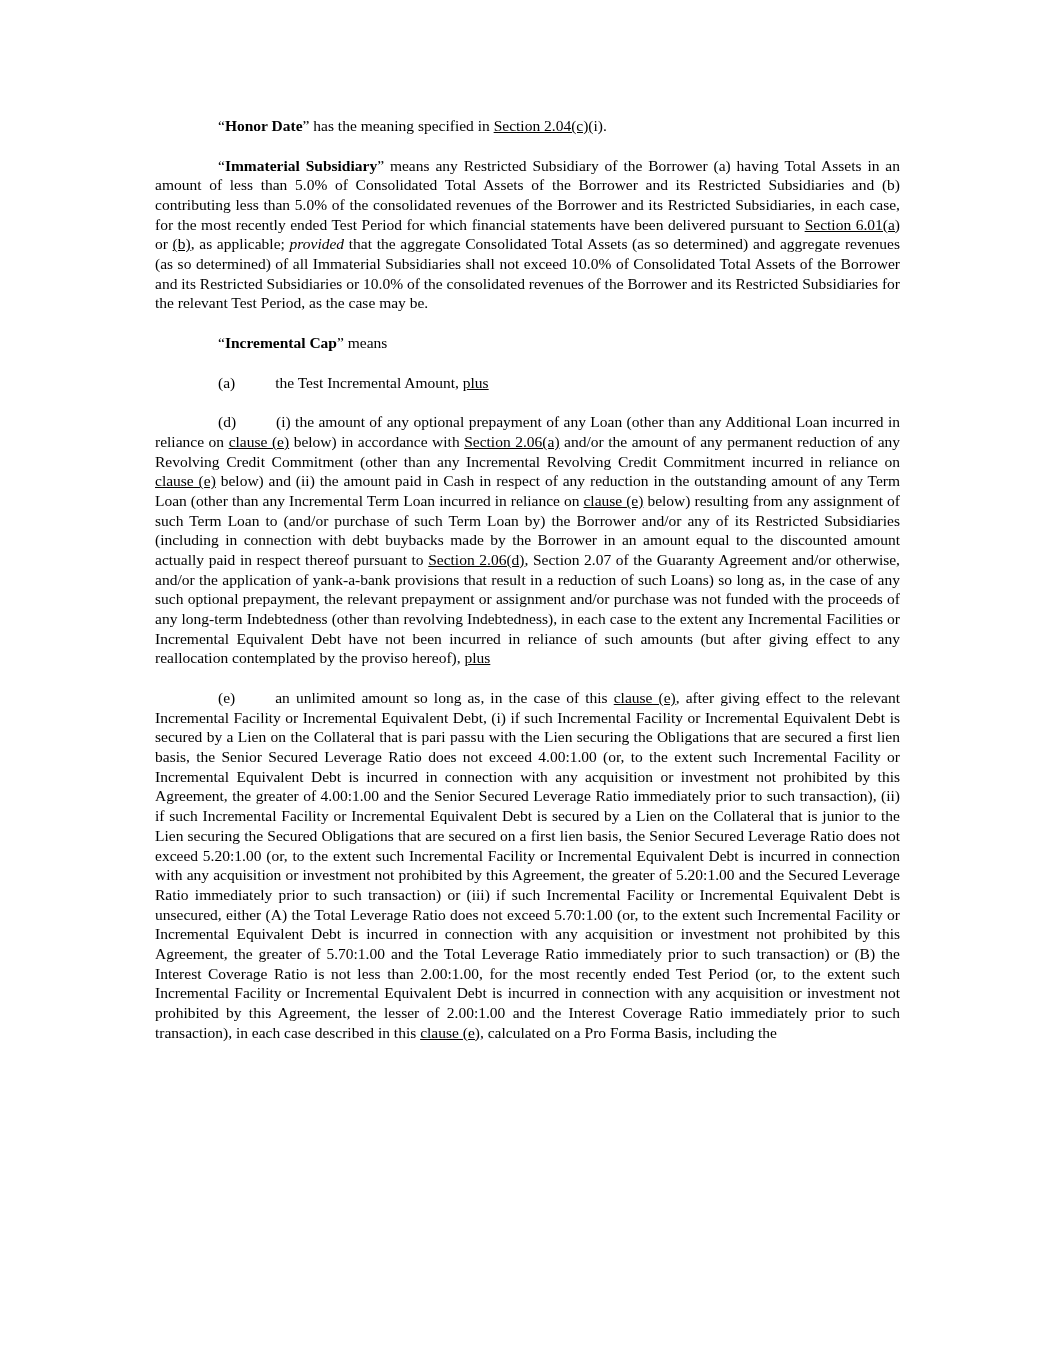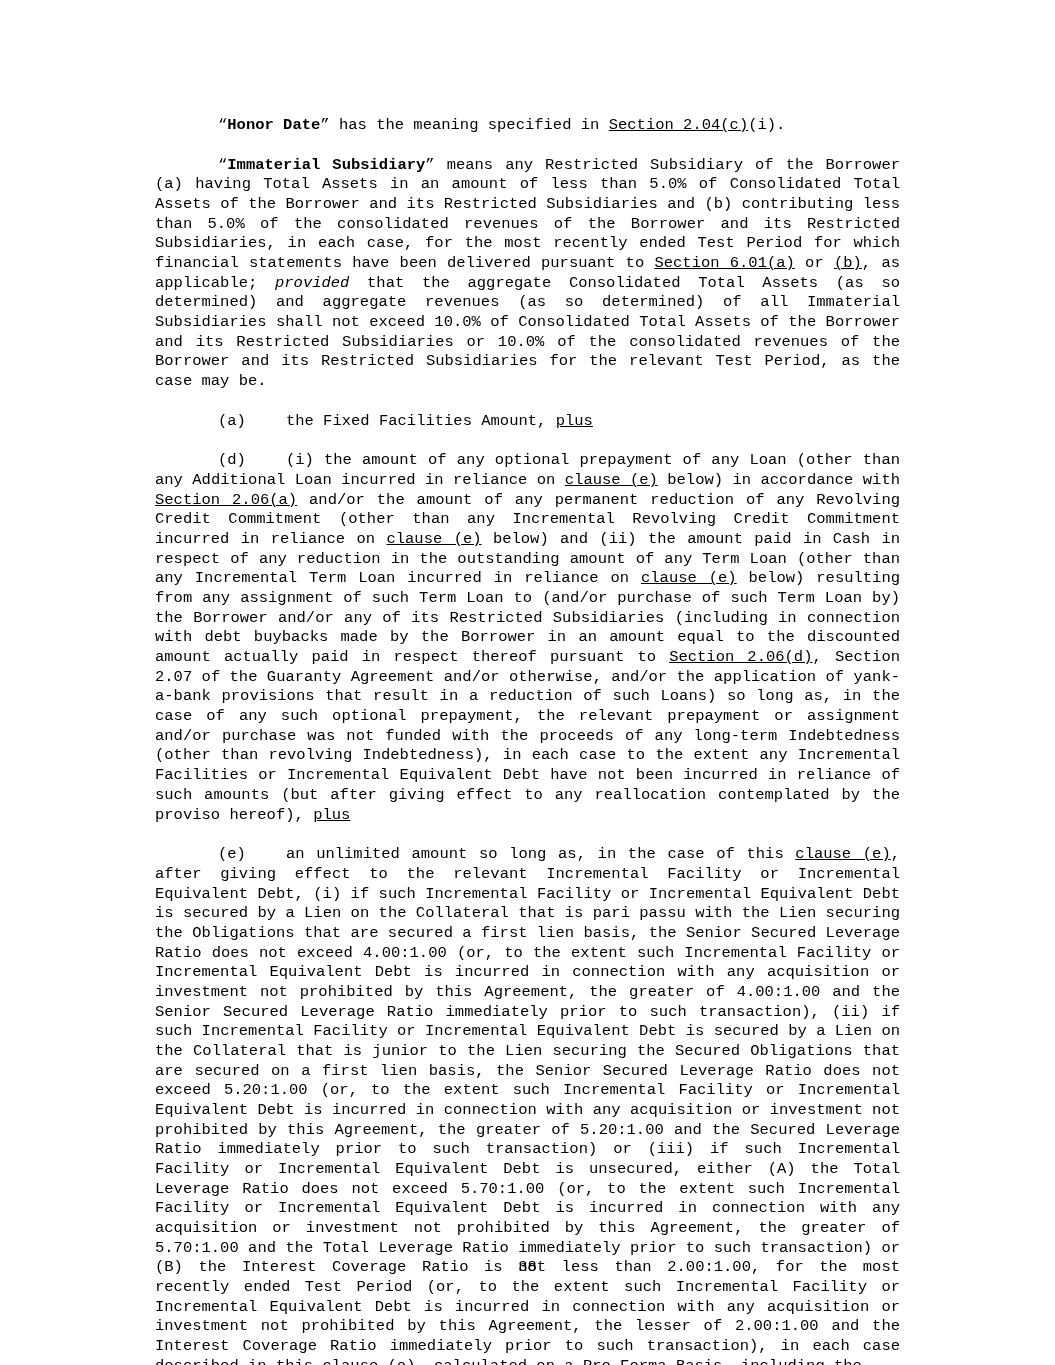--- a/index.html
+++ b/index.html
@@ -7,21 +7,21 @@
     padding: 0;
     background: #ffffff;
   }
   .page {
     position: relative;
     width: 1055px;
     height: 1365px;
     box-sizing: border-box;
     background: #ffffff;
     color: #000000;
-    font-family: Liberation Mono, monospace;
+    font-family: Liberation Serif, serif;
     font-size: 15.5px;
     line-height: 1.27;
     padding: 116px 155px 0 155px;
     overflow: hidden;
   }
   .doc-text .para {
     margin: 0 0 20px 0;
     text-align: justify;
     text-indent: 63px;
     hyphens: none;
@@ -45,18 +45,18 @@
     text-indent: 0;
   }
 </style>
 </head>
 <body>
 
 <div class="page">
   <div class="doc-text">
       <p class="para"><span>“</span><span class="bold">Honor Date</span><span>” has the meaning specified in </span><span class="underline">Section 2.04(c)</span><span>(i).</span></p>
       <p class="para"><span>“</span><span class="bold">Immaterial Subsidiary</span><span>” means any Restricted Subsidiary of the Borrower (a) having Total Assets in an amount of less than 5.0% of Consolidated Total Assets of the Borrower and its Restricted Subsidiaries and (b) contributing less than 5.0% of the consolidated revenues of the Borrower and its Restricted Subsidiaries, in each case, for the most recently ended Test Period for which financial statements have been delivered pursuant to </span><span class="underline">Section 6.01(a)</span><span> or </span><span class="underline">(b)</span><span>, as applicable; </span><span class="italic">provided</span><span> that the aggregate Consolidated Total Assets (as so determined) and aggregate revenues (as so determined) of all Immaterial Subsidiaries shall not exceed 10.0% of Consolidated Total Assets of the Borrower and its Restricted Subsidiaries or 10.0% of the consolidated revenues of the Borrower and its Restricted Subsidiaries for the relevant Test Period, as the case may be.</span></p>
-      <p class="para"><span class="marker">(a)</span><span class="tab"></span><span>the Fixed Facilities Amount, </span><span class="underline">plus</span></p>
+      <p class="para"><span>“</span><span class="bold">Incremental Cap</span><span>” means</span></p>
+      <p class="para"><span class="marker">(a)</span><span class="tab"></span><span>the Test Incremental Amount, </span><span class="underline">plus</span></p>
       <p class="para"><span class="marker">(d)</span><span class="tab"></span><span>(i) the amount of any optional prepayment of any Loan (other than any Additional Loan incurred in reliance on </span><span class="underline">clause (e)</span><span> below) in accordance with </span><span class="underline">Section 2.06(a)</span><span> and/or the amount of any permanent reduction of any Revolving Credit Commitment (other than any Incremental Revolving Credit Commitment incurred in reliance on </span><span class="underline">clause (e)</span><span> below) and (ii) the amount paid in Cash in respect of any reduction in the outstanding amount of any Term Loan (other than any Incremental Term Loan incurred in reliance on </span><span class="underline">clause (e)</span><span> below) resulting from any assignment of such Term Loan to (and/or purchase of such Term Loan by) the Borrower and/or any of its Restricted Subsidiaries (including in connection with debt buybacks made by the Borrower in an amount equal to the discounted amount actually paid in respect thereof pursuant to </span><span class="underline">Section 2.06(d)</span><span>, Section 2.07 of the Guaranty Agreement and/or otherwise, and/or the application of yank-a-bank provisions that result in a reduction of such Loans) so long as, in the case of any such optional prepayment, the relevant prepayment or assignment and/or purchase was not funded with the proceeds of any long-term Indebtedness (other than revolving Indebtedness), in each case to the extent any Incremental Facilities or Incremental Equivalent Debt have not been incurred in reliance of such amounts (but after giving effect to any reallocation contemplated by the proviso hereof), </span><span class="underline">plus</span></p>
       <p class="para"><span class="marker">(e)</span><span class="tab"></span><span>an unlimited amount so long as, in the case of this </span><span class="underline">clause (e)</span><span>, after giving effect to the relevant Incremental Facility or Incremental Equivalent Debt, (i) if such Incremental Facility or Incremental Equivalent Debt is secured by a Lien on the Collateral that is pari passu with the Lien securing the Obligations that are secured a first lien basis, the Senior Secured Leverage Ratio does not exceed 4.00:1.00 (or, to the extent such Incremental Facility or Incremental Equivalent Debt is incurred in connection with any acquisition or investment not prohibited by this Agreement, the greater of 4.00:1.00 and the Senior Secured Leverage Ratio immediately prior to such transaction), (ii) if such Incremental Facility or Incremental Equivalent Debt is secured by a Lien on the Collateral that is junior to the Lien securing the Secured Obligations that are secured on a first lien basis, the Senior Secured Leverage Ratio does not exceed 5.20:1.00 (or, to the extent such Incremental Facility or Incremental Equivalent Debt is incurred in connection with any acquisition or investment not prohibited by this Agreement, the greater of 5.20:1.00 and the Secured Leverage Ratio immediately prior to such transaction) or (iii) if such Incremental Facility or Incremental Equivalent Debt is unsecured, either (A) the Total Leverage Ratio does not exceed 5.70:1.00 (or, to the extent such Incremental Facility or Incremental Equivalent Debt is incurred in connection with any acquisition or investment not prohibited by this Agreement, the greater of 5.70:1.00 and the Total Leverage Ratio immediately prior to such transaction) or (B) the Interest Coverage Ratio is not less than 2.00:1.00, for the most recently ended Test Period (or, to the extent such Incremental Facility or Incremental Equivalent Debt is incurred in connection with any acquisition or investment not prohibited by this Agreement, the lesser of 2.00:1.00 and the Interest Coverage Ratio immediately prior to such transaction), in each case described in this </span><span class="underline">clause (e)</span><span>, calculated on a Pro Forma Basis, including the</span></p>
     </div>
-  <div class="page-number">38</div>
 </div>
 
 </body></html>

